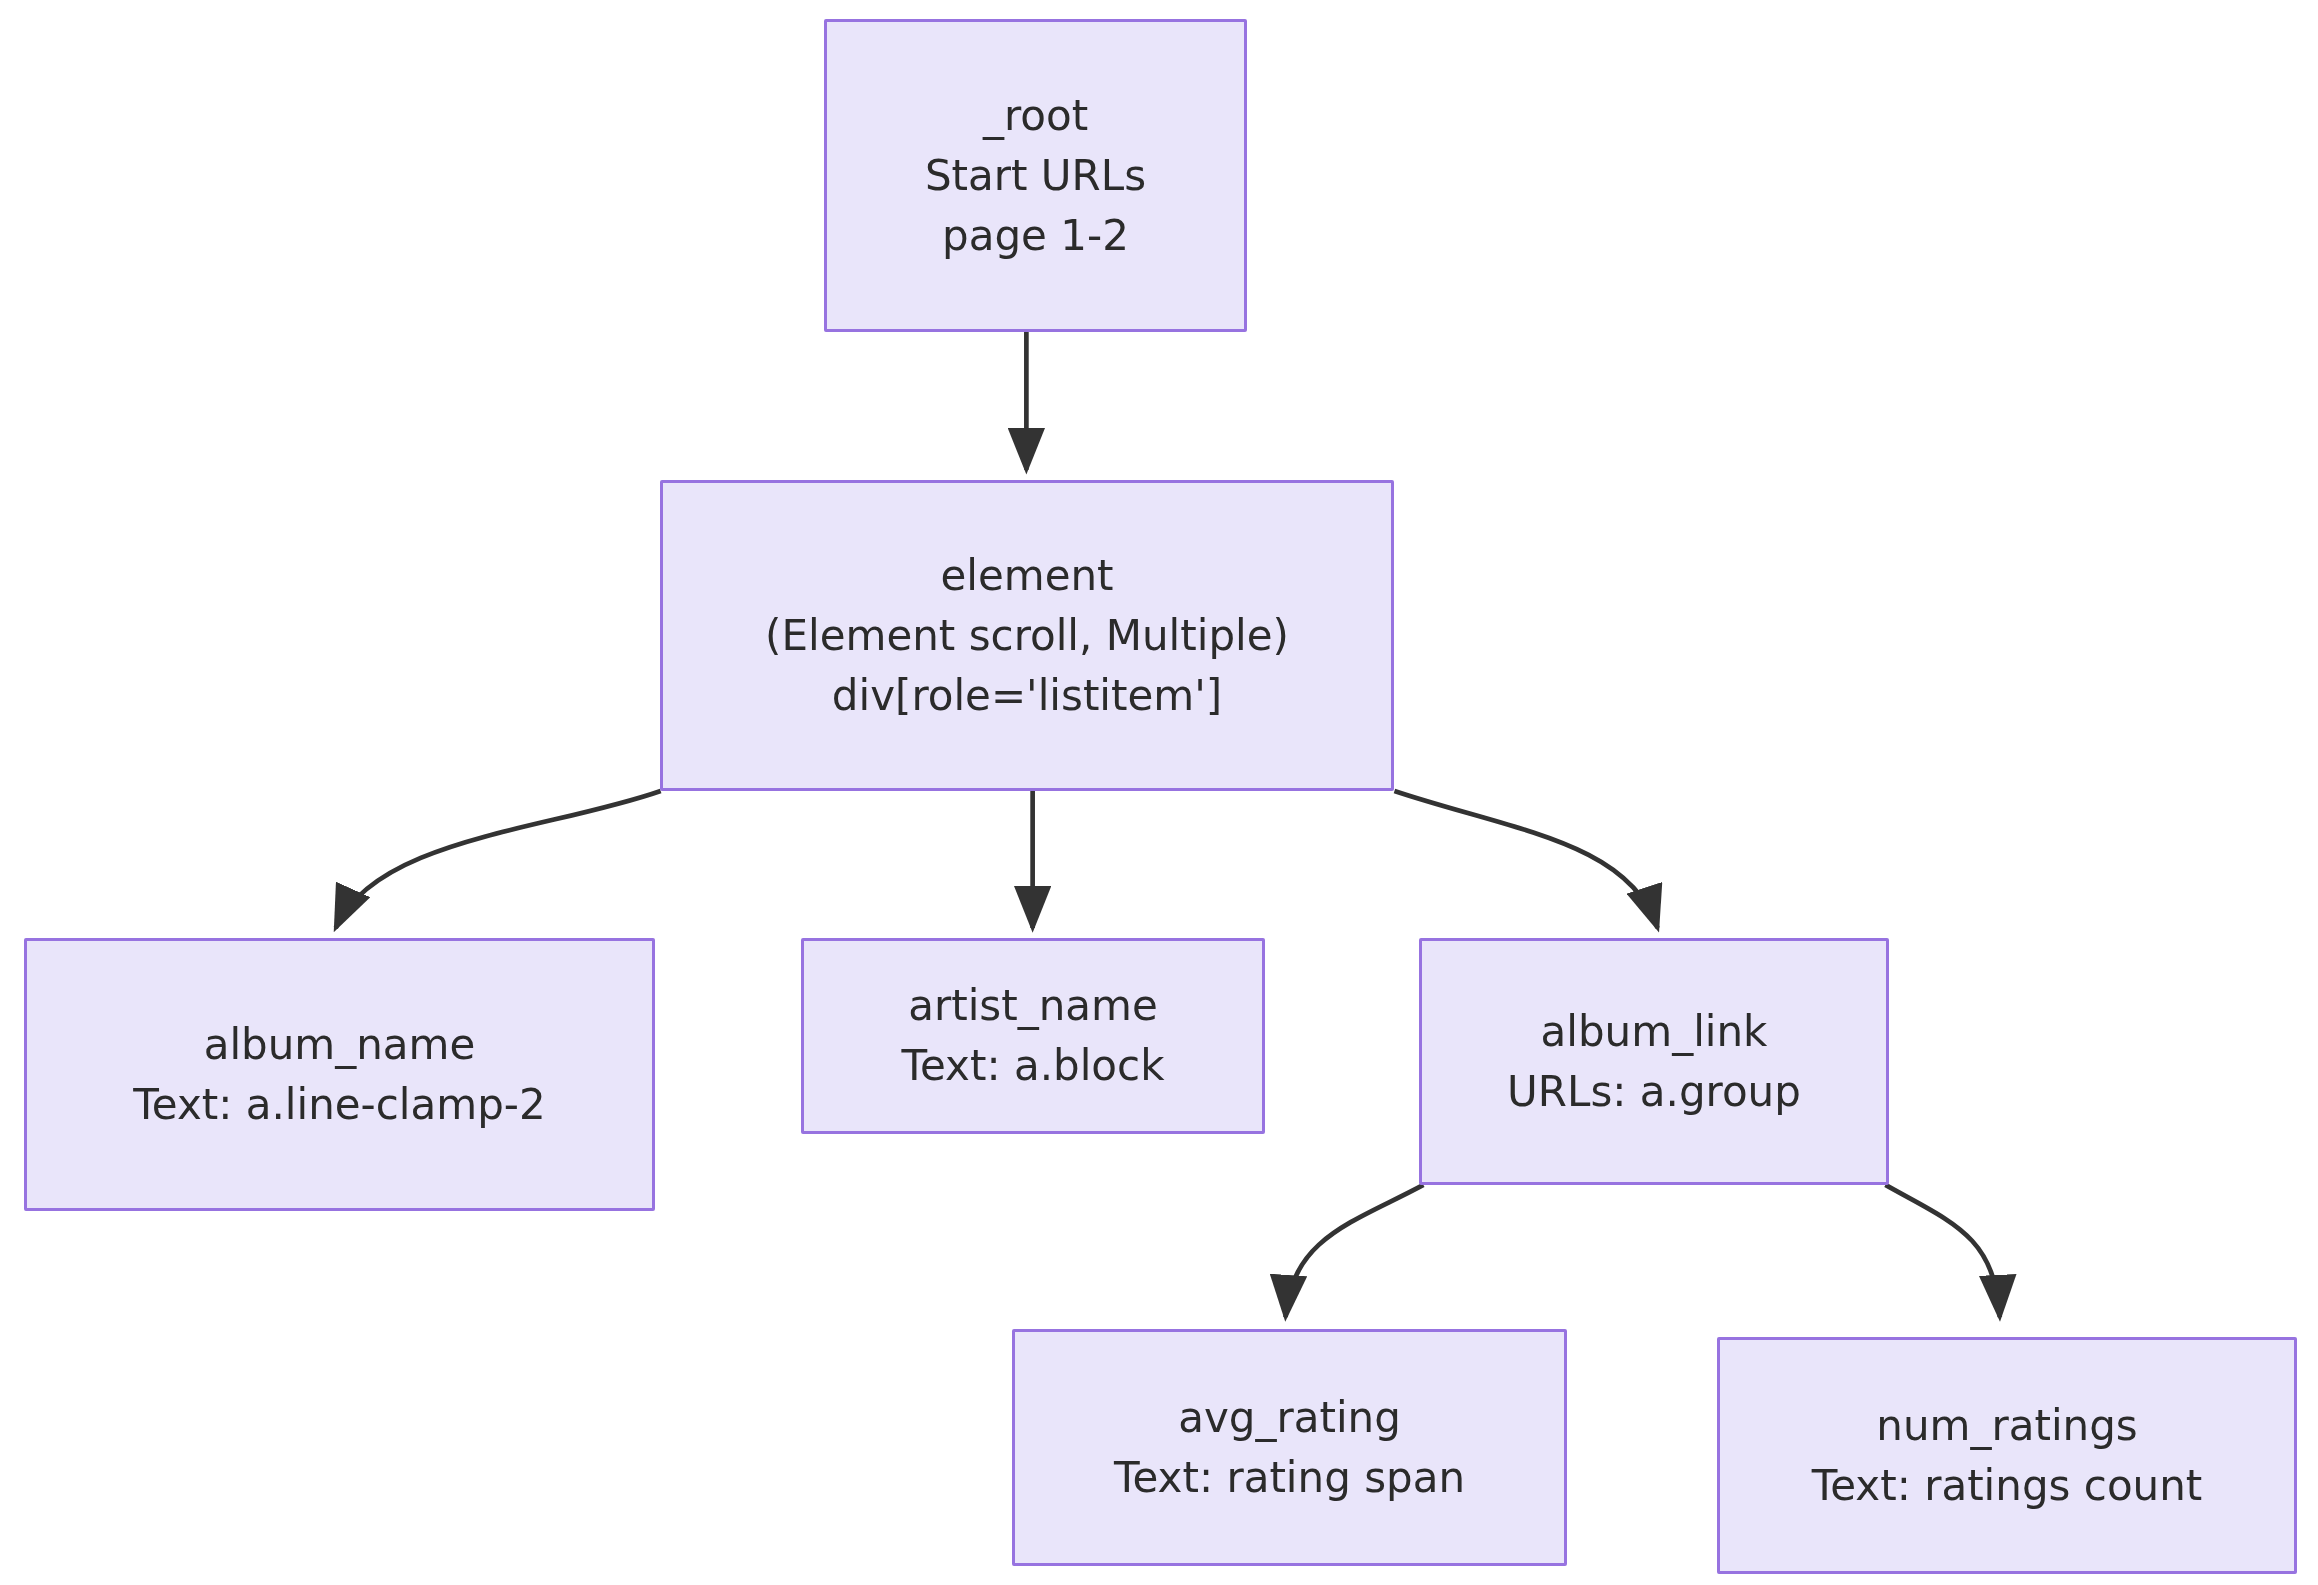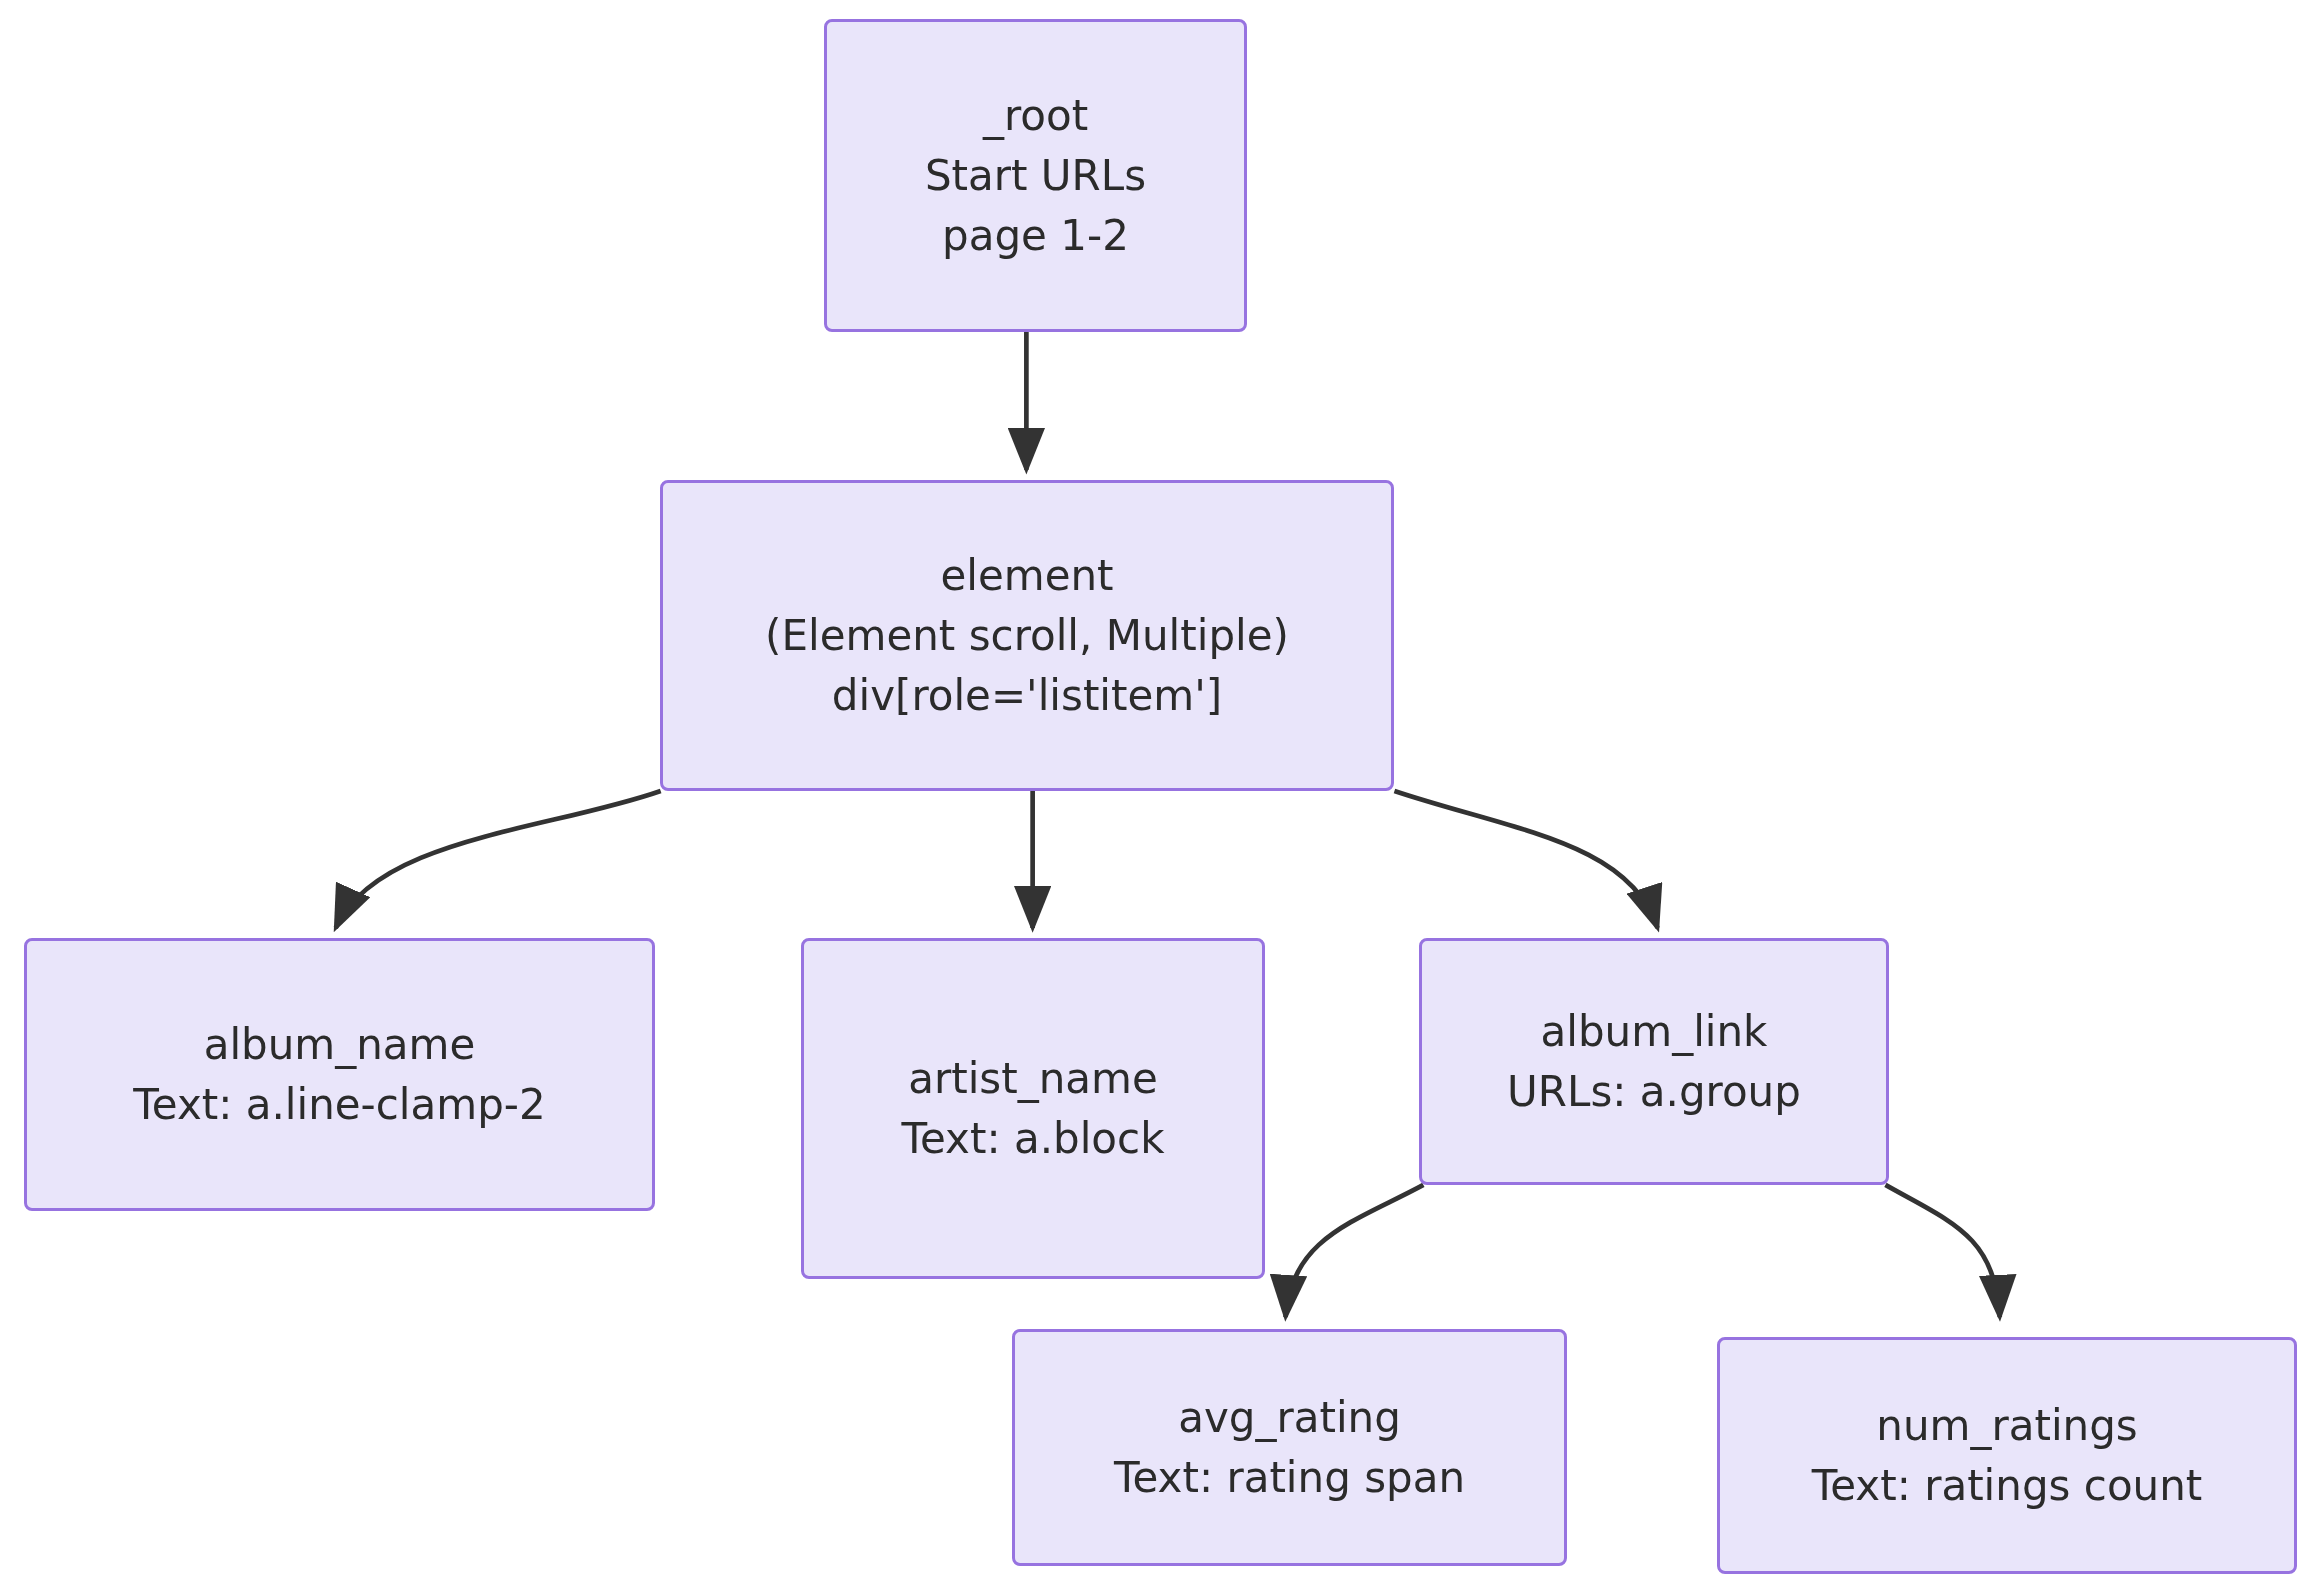--- a/index.html
+++ b/index.html
@@ -26,40 +26,40 @@
     top: 0;
     width: 2319px;
     height: 1585px;
     pointer-events: none;
   }
   .node {
     position: absolute;
     box-sizing: border-box;
     background: #e9e5fa;
     border: 3.9px solid #9773e0;
-    border-radius: 8px;
+    border-radius: 2px;
     display: flex;
     flex-direction: column;
     align-items: center;
     justify-content: center;
     text-align: center;
     color: #2b2b2b;
     font-size: 42px;
     line-height: 1.28;
   }
   .node .node-line {
     display: block;
     white-space: nowrap;
     padding: 3.1px 0;
   }
   
   #node-root        { left: 824px; top: 19px;   width: 423px; height: 313px; }
   #node-element     { left: 660px;  top: 480px;  width: 734px; height: 311px; }
   #node-album-name  { left: 24px;   top: 938px; width: 631px; height: 273px; justify-content: center; }
-  #node-artist-name { left: 801px; top: 938px; width: 464px; height: 341px; }
+  #node-artist-name { left: 801px; top: 938px; width: 464px; height: 196px; }
   #node-album-link  { left: 1419px; top: 938px; width: 470px; height: 247px; }
   #node-avg-rating  { left: 1012px; top: 1329px; width: 555px; height: 237px; }
   #node-num-ratings { left: 1717px; top: 1329px; width: 580px; height: 237px; margin-top: 8px; }
 </style>
 </head>
 <body>
 
 <div id="diagram-canvas">
 
   <svg id="edge-layer" viewBox="0 0 2960 2024" xmlns="http://www.w3.org/2000/svg">

